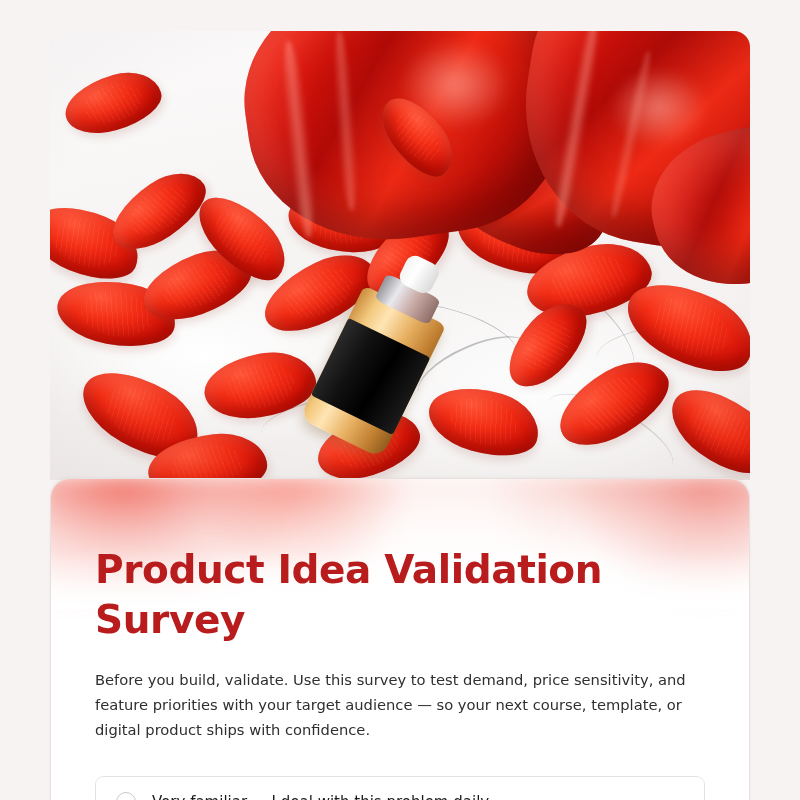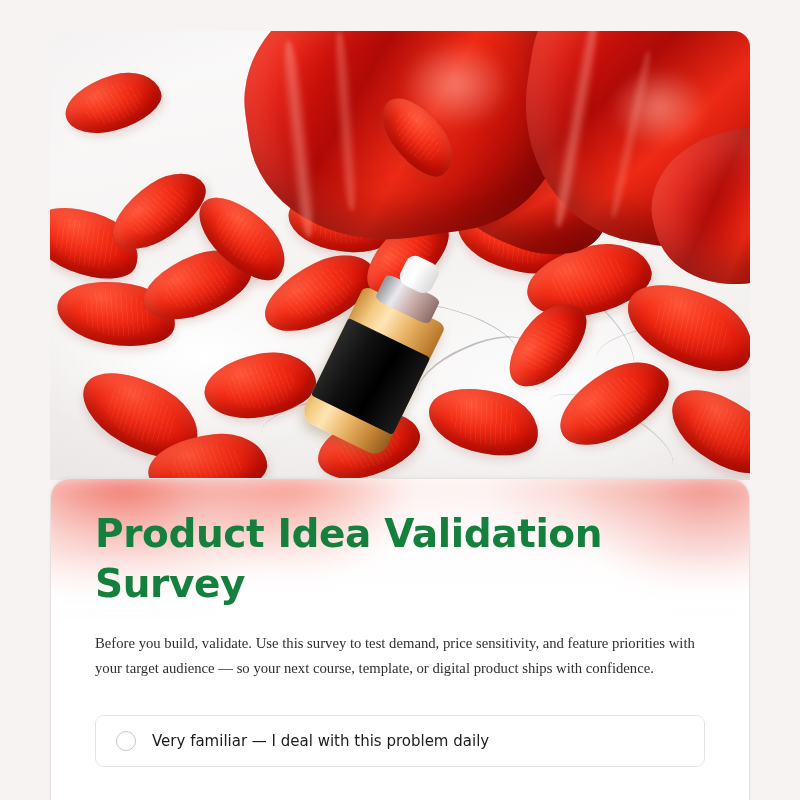--- a/index.html
+++ b/index.html
@@ -264,31 +264,31 @@
     position: relative;
     z-index: 2;
     padding: 30px 44px 0 44px;
   }
 
   .survey-title {
     font-size: 39px;
     line-height: 50px;
     font-weight: 700;
     letter-spacing: -0.4px;
-    color: #15803d;
+    color: #b91c1c;
     margin-bottom: 22px;
+    margin-top: 36px;
   }
 
   .survey-desc {
     font-size: 14.7px;
     line-height: 25px;
     color: #2f2f2f;
     max-width: 605px;
     margin-bottom: 34px;
-    font-family: Liberation Serif, serif;
   }
 
   .question-label {
     font-size: 14.6px;
     line-height: 22px;
     font-weight: 700;
     color: #141414;
     margin-bottom: 12px;
   }
 

